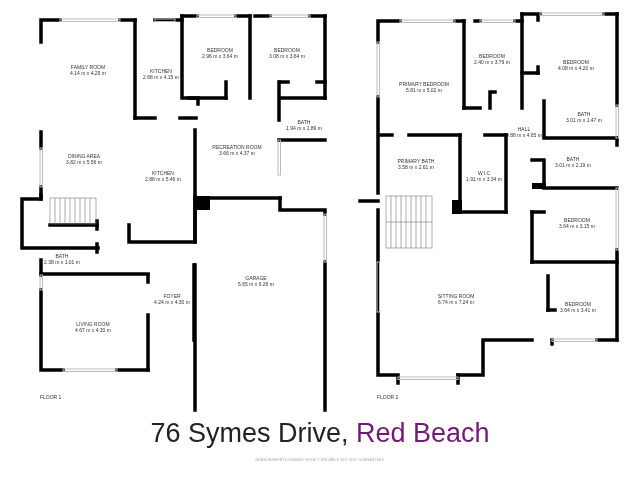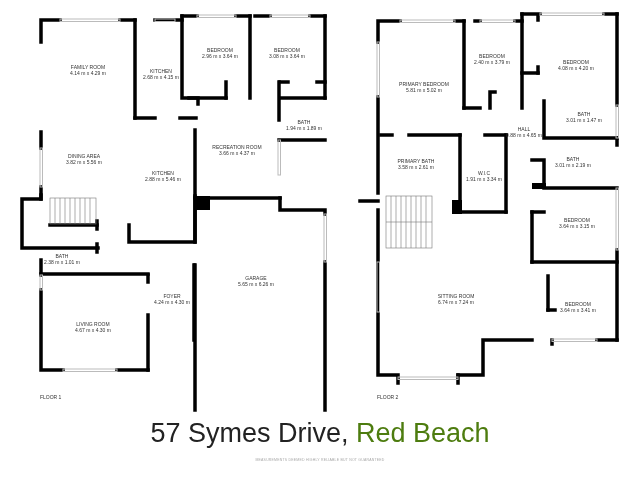--- a/index.html
+++ b/index.html
@@ -2,21 +2,21 @@
 <html><head>
 <meta charset="utf-8">
 <style>
   html,body{margin:0;padding:0;background:#fff;}
   body{width:640px;height:480px;position:relative;overflow:hidden;font-family:"Liberation Sans",sans-serif;}
   svg{position:absolute;left:0;top:0;}
   .lbl{position:absolute;text-align:center;font-size:5px;color:#333;line-height:6px;white-space:nowrap;transform:translateX(-50%);}
   .floor{position:absolute;font-size:5px;color:#333;}
   .title{position:absolute;left:0;width:640px;top:418px;text-align:center;font-size:27px;color:#111;font-family:"Liberation Sans",sans-serif;}
   .title .light{font-weight:300;color:#222;}
-  .title .bold{font-weight:normal;color:#4d7c0f;}
+  .title .bold{font-weight:normal;color:#701a75;}
   .disc{position:absolute;left:0;width:640px;top:458px;text-align:center;font-size:3.5px;color:#aaa;letter-spacing:0.2px;}
 </style>
 </head>
 <body>
 
 <svg width="640" height="480">
   <g stroke="#000" stroke-width="3.5" fill="none" stroke-linecap="square">
 
     <polyline points="41,42 41,20 60,20"></polyline>
     <line x1="120" y1="20" x2="135" y2="20"></line>
@@ -239,16 +239,16 @@
   </div>
 <div class="lbl" style="left:578px;top:301px">
     <div>BEDROOM</div>
     <div>3.64 m x 3.41 m</div>
   </div>
 
 <div class="floor" style="left:40px;top:394px">FLOOR 1</div>
 <div class="floor" style="left:377px;top:394px">FLOOR 2</div>
 
 <div class="title">
-  <span class="light">57 Symes Drive,</span>
+  <span class="light">76 Symes Drive,</span>
   <span class="bold">Red Beach</span>
 </div>
 <div class="disc">MEASUREMENTS DEEMED HIGHLY RELIABLE BUT NOT GUARANTEED</div>
 
 </body></html>

